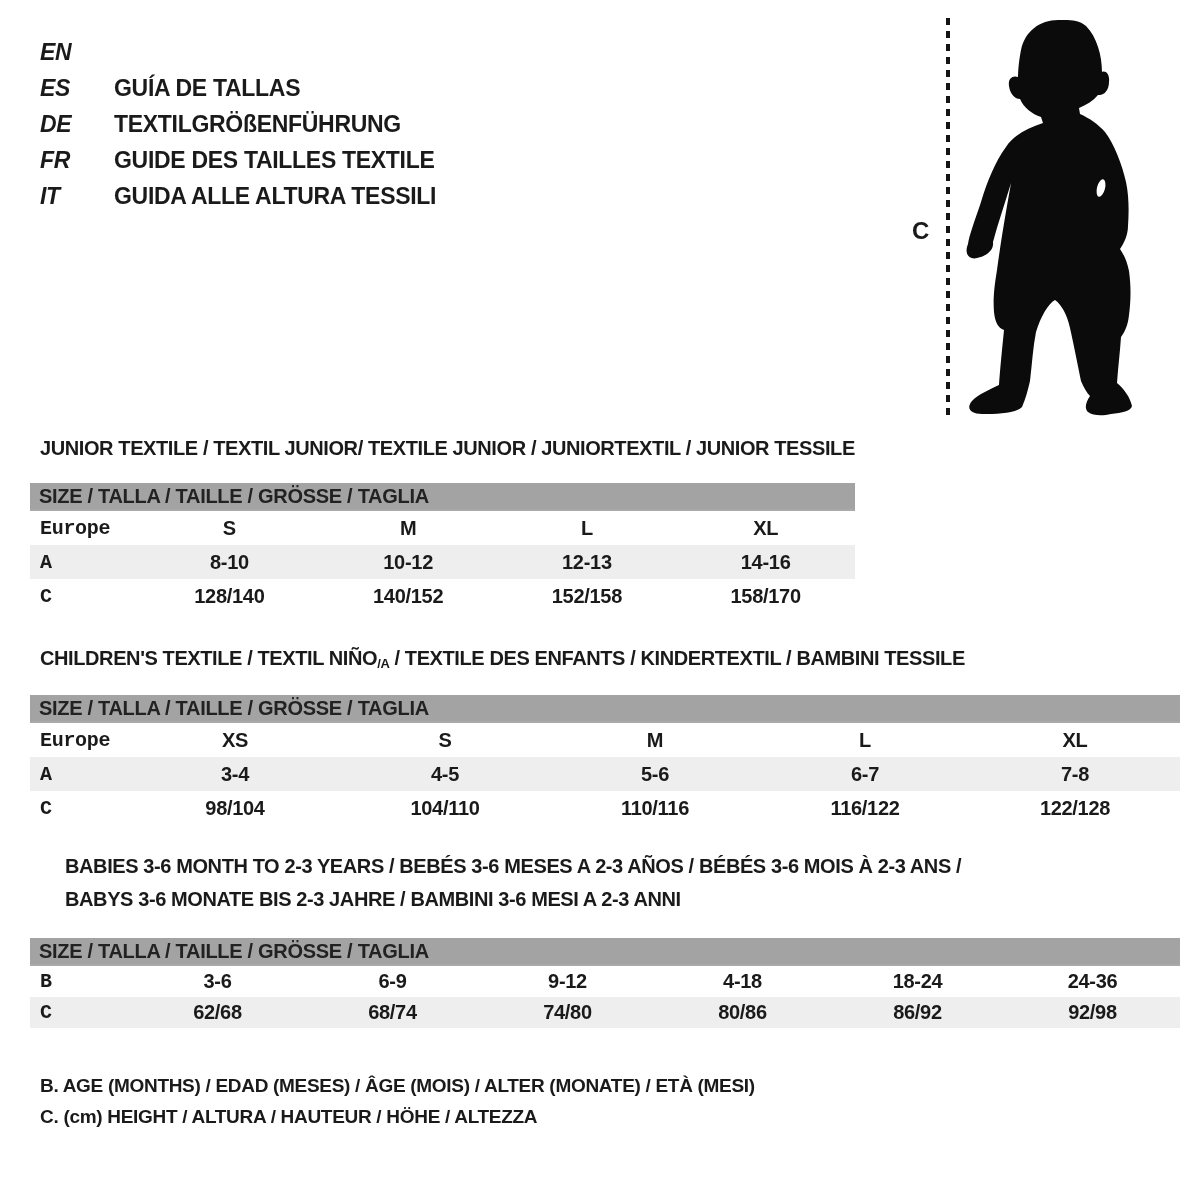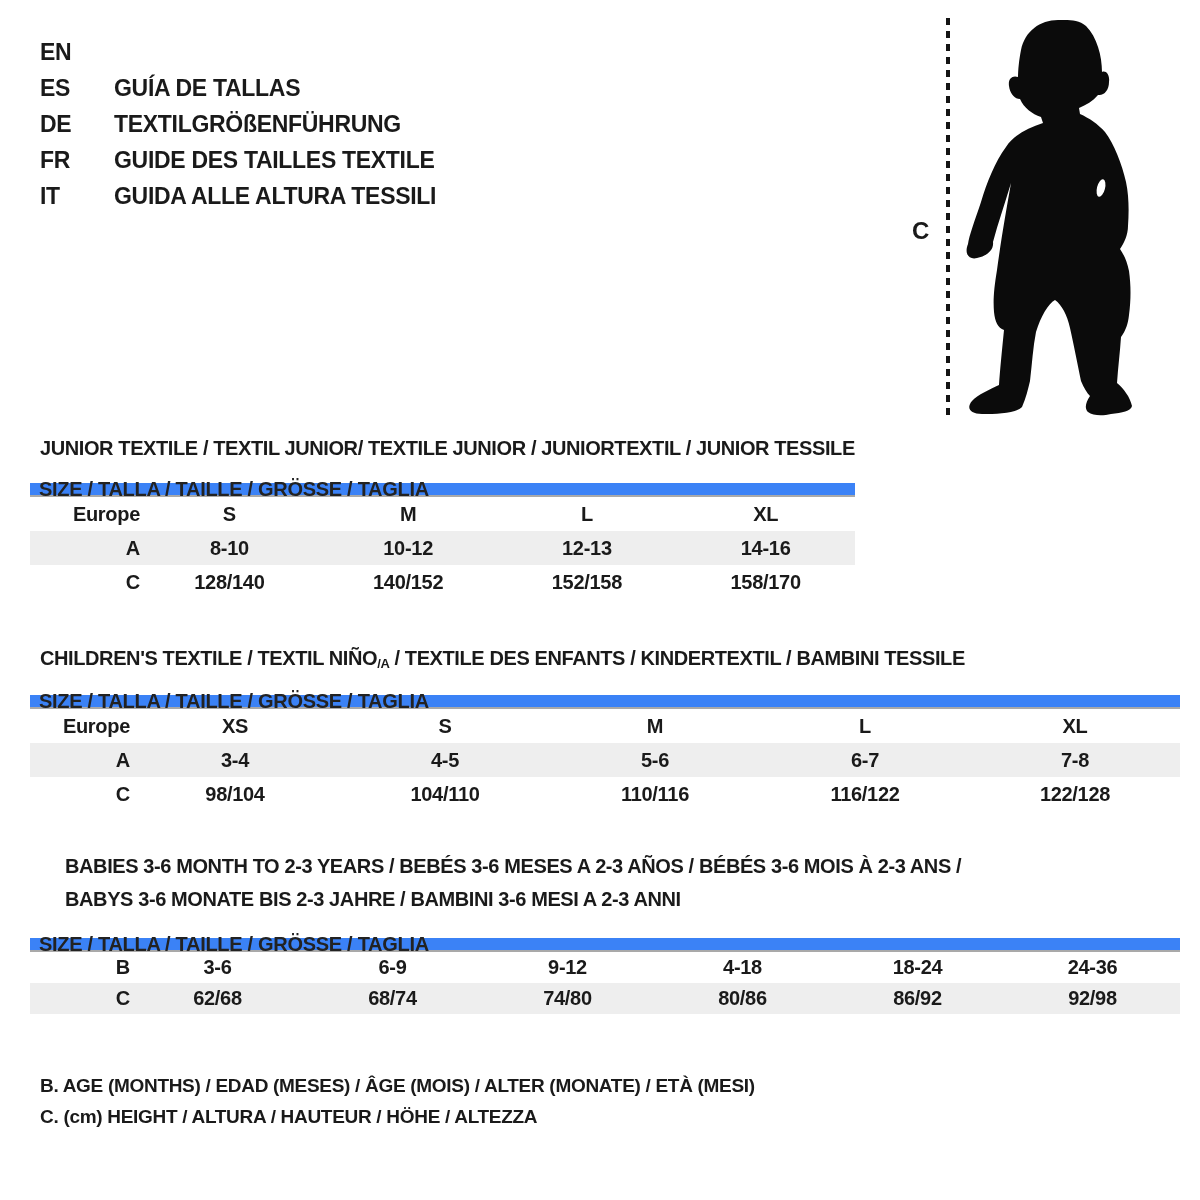--- a/index.html
+++ b/index.html
@@ -4,43 +4,43 @@
 <style>
   html,body{margin:0;padding:0;}
   body{
     width:1200px;height:1200px;position:relative;background:#ffffff;
     font-family:"Liberation Sans",sans-serif;font-weight:bold;color:#1a1a1a;
     letter-spacing:-0.3px;overflow:hidden;
   }
   
   .lang-list{position:absolute;left:40px;top:34px;}
   .lang-row{display:flex;height:36px;align-items:center;font-size:23px;}
-  .lang-code{width:74px;flex:0 0 74px;}
+  .lang-code{width:74px;flex:0 0 74px;font-style:italic;}
   
   .measure-line{
     position:absolute;left:946px;top:18px;width:4px;height:398px;
     background:repeating-linear-gradient(to bottom,#141414 0 7px,transparent 7px 13px);
   }
   .measure-label{position:absolute;left:912px;top:217px;font-size:24px;}
   .silhouette{position:absolute;left:962px;top:16px;}
   
   .section-heading{position:absolute;left:40px;font-size:20px;letter-spacing:-0.4px;white-space:nowrap;}
   .heading-sub{font-size:13px;position:relative;top:3px;}
   .two-line{line-height:33px;margin-left:25px;}
   
   .size-table{position:absolute;left:30px;}
   .size-table .band{
-    height:14px;background:#3b82f6;border-bottom:2px solid #a9a9a9;box-sizing:border-box;
+    height:28px;background:#a3a3a3;border-bottom:2px solid #a9a9a9;box-sizing:border-box;
     display:flex;align-items:center;padding-left:9px;font-size:20px;color:#222;
   }
   .size-table .trow{display:flex;align-items:center;height:34px;font-size:20px;}
   .size-table.compact .trow{height:31px;}
   .size-table .trow.shaded{background:#eeeeee;}
   .size-table .cell{flex:1;text-align:center;}
-  .size-table .cell.label{flex:0 0 var(--labelw,100px);text-align:right;padding-left:10px;box-sizing:border-box;}
+  .size-table .cell.label{flex:0 0 var(--labelw,100px);text-align:left;padding-left:10px;box-sizing:border-box;font-family:Liberation Mono, monospace;}
   
   .legend{position:absolute;left:40px;top:1070px;font-size:19px;}
   .legend-line{height:31px;display:flex;align-items:center;white-space:nowrap;}
 </style>
 </head>
 <body>
 
 <div class="lang-list">
   <div class="lang-row">
     <span class="lang-code">EN</span>

